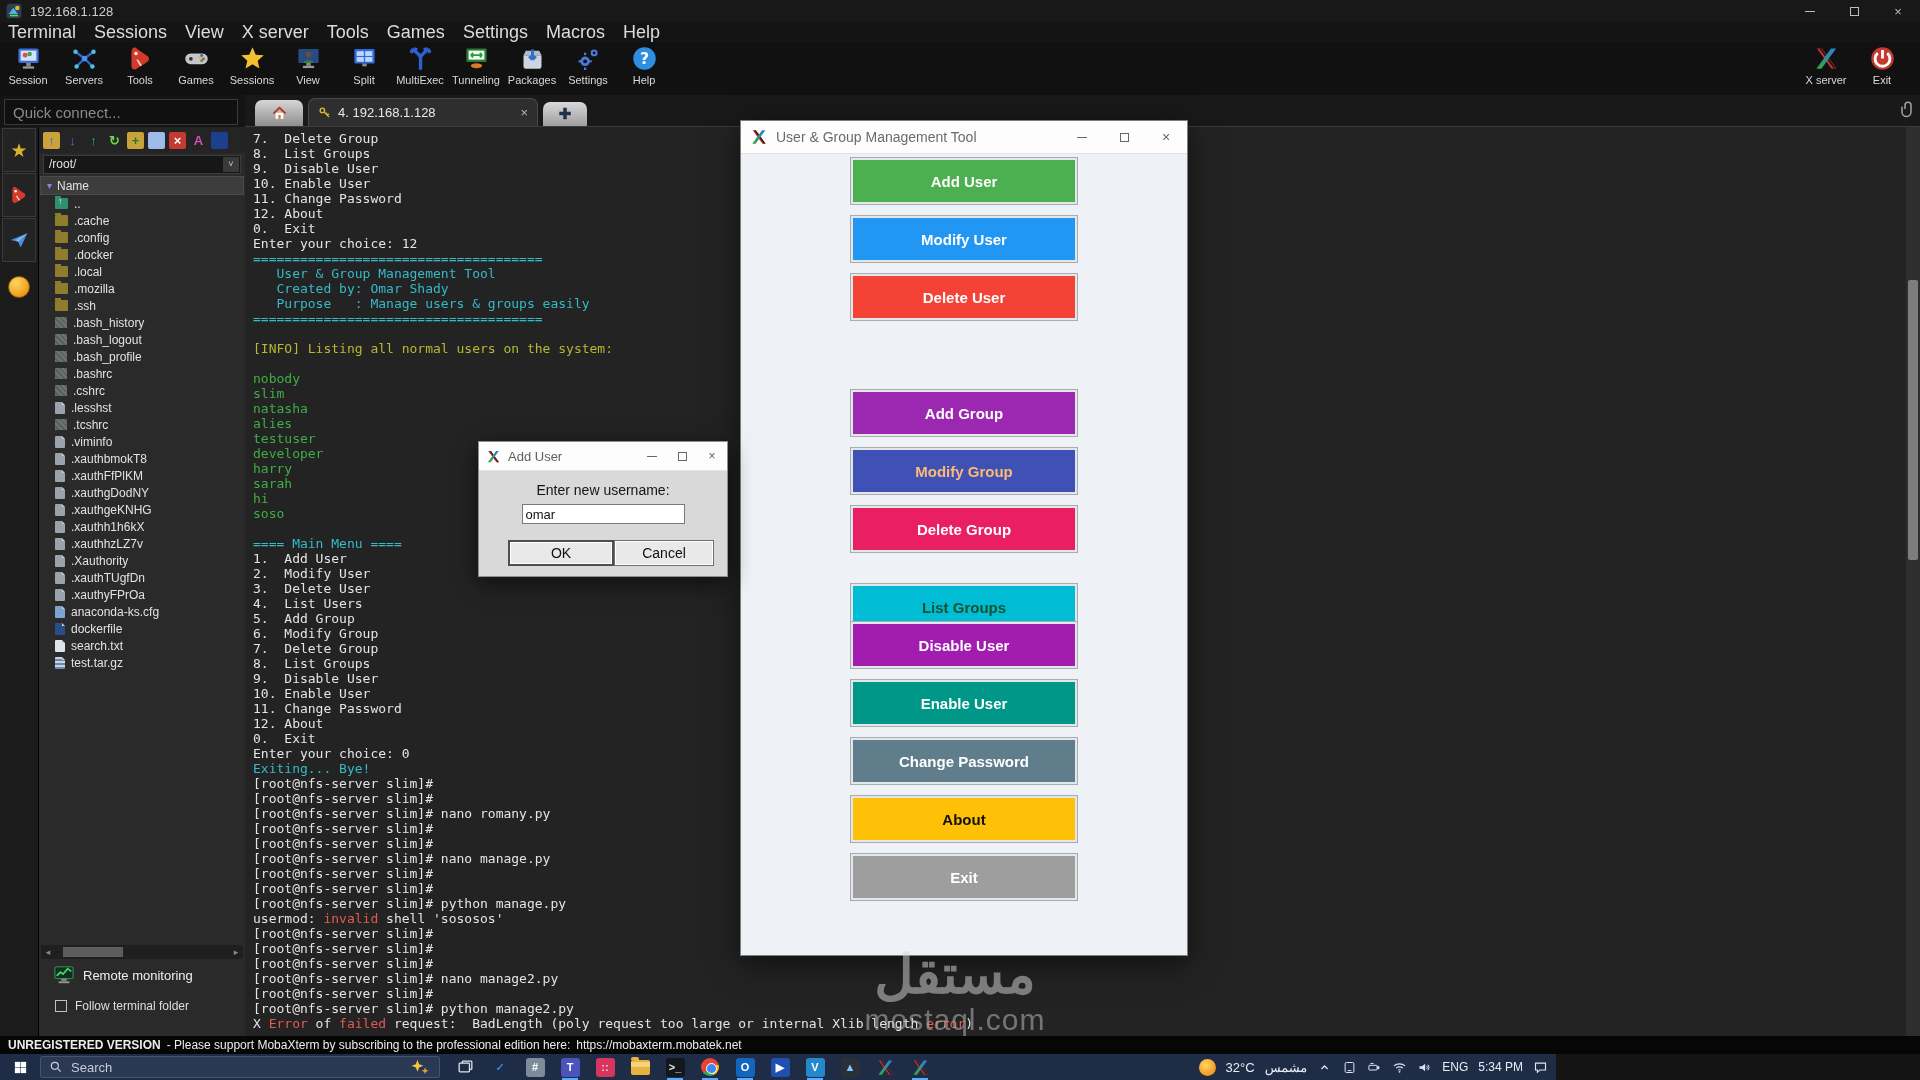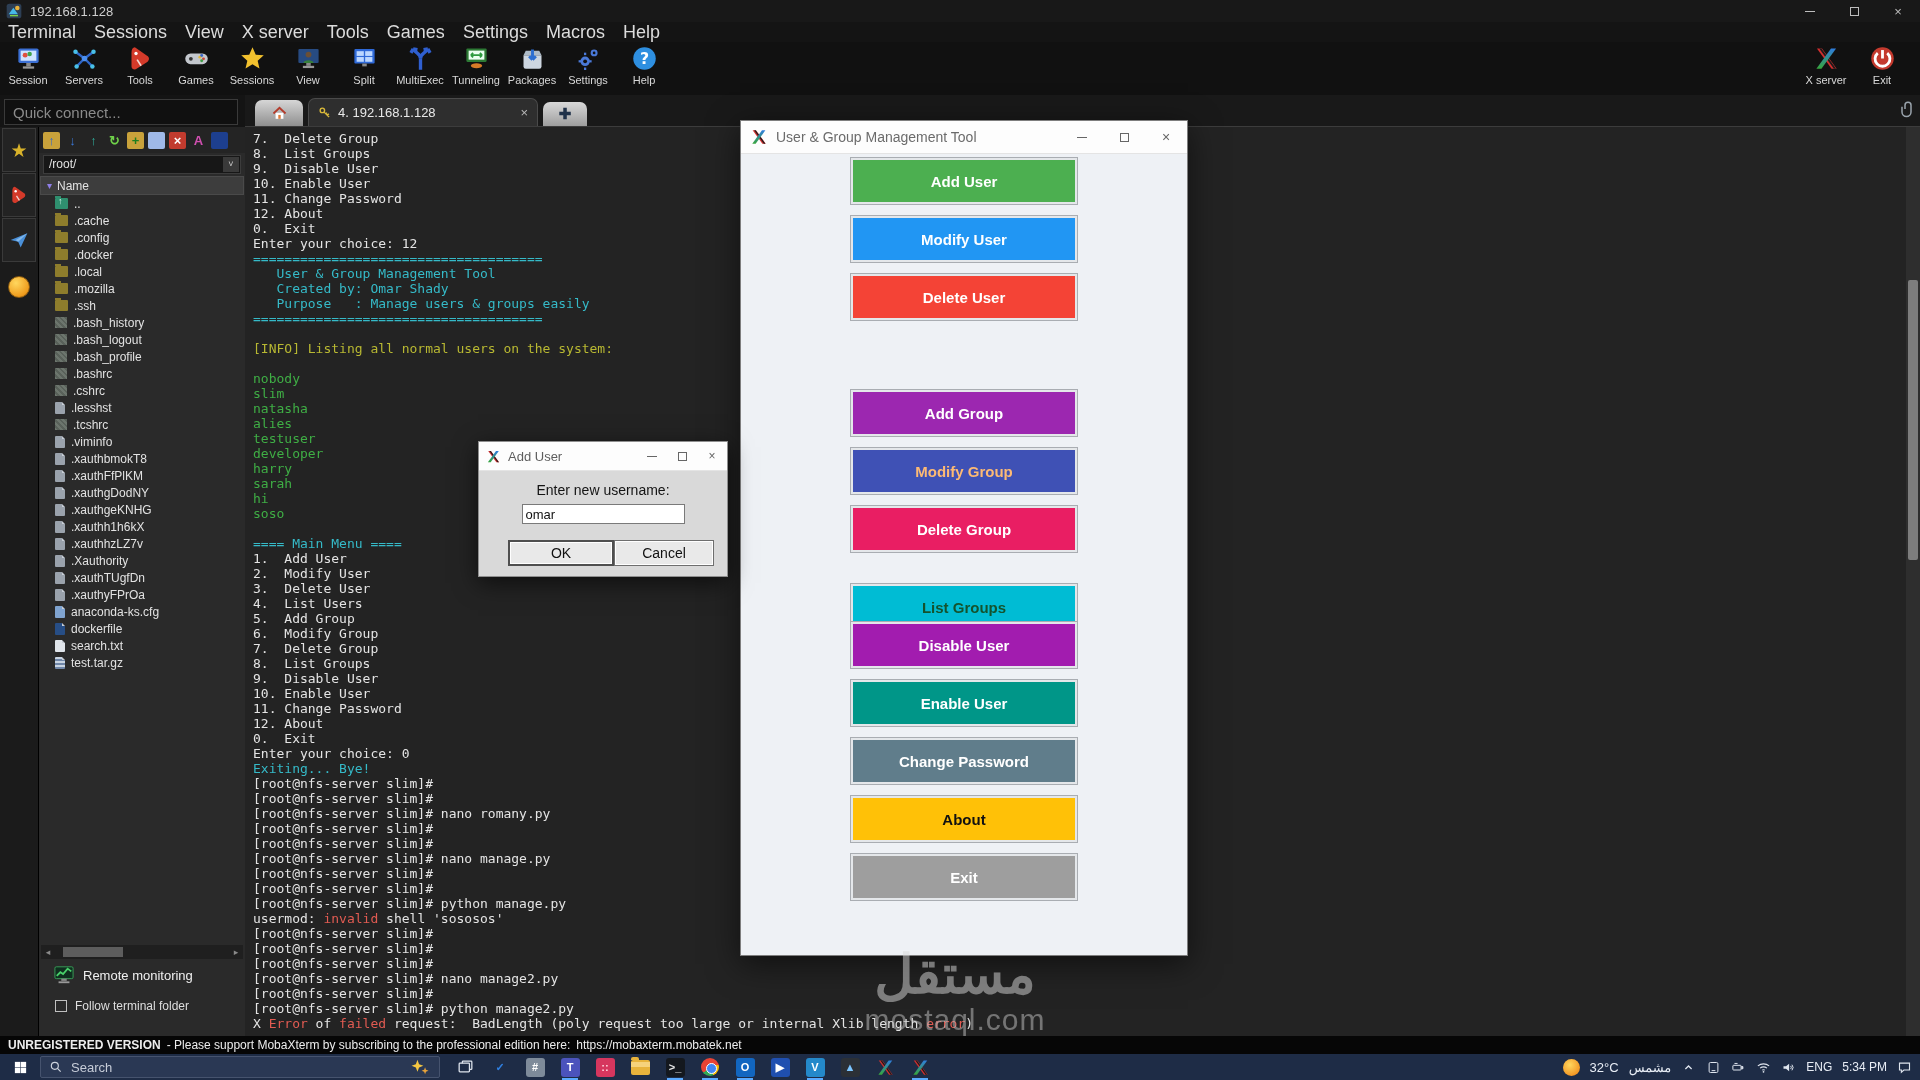--- a/index.html
+++ b/index.html
@@ -116,21 +116,21 @@
     font-size:13px; padding-left:3px; font-family:"Liberation Sans",sans-serif; color:#111; }
   #au-btns { position:absolute; left:12px; right:13px; top:98px; display:flex; justify-content:flex-end;border-radius:8px; }
   .au-btn { height:26px; background:#e9e9e9; color:#111; font-size:14px; display:flex; align-items:center; justify-content:center; }
   #au-ok { width:106px; border:2px solid #4f4f4f; box-shadow:inset 0 0 0 1px #fff; }
   #au-cancel { width:100px; border:1px solid #6e6e6e; box-shadow:inset 0 0 0 1px #fff; }
 
   
   #statusbar { position:absolute; left:0; top:1036px; width:1920px; height:18px; background:#060606; color:#ededed;
     font-size:12px; display:flex; align-items:center; gap:6px; padding-left:8px; }
   #statusbar .sb-bold { font-weight:bold; }
-  #taskbar { position:absolute; left:0; top:1054px; width:1920px; height:26px; background:#1e2c46; display:flex; align-items:center; }
+  #taskbar { position:absolute; left:0; top:1054px; width:1556px; height:26px; background:#1e2c46; display:flex; align-items:center; }
   #tb-start { width:40px; height:26px; display:flex; align-items:center; justify-content:center; }
   #tb-start svg { width:15px; height:15px; }
   #tb-search { width:400px; height:22px; background:#2a3854; border:1px solid #46536e; border-radius:2px;
     display:flex; align-items:center; gap:8px; padding:0 8px; color:#c6ccd8; font-size:13px; }
   #tb-search .mag { width:14px; height:14px; } #tb-search .spark { width:22px; height:18px; margin-left:auto; }
   #tb-apps { display:flex; margin-left:12px; gap:9px; }
   .tb-app { width:26px; height:26px; position:relative; display:flex; align-items:center; justify-content:center; }
   .tb-app .tile { width:19px; height:19px; border-radius:3px; display:flex; align-items:center; justify-content:center;
     font-size:11px; font-weight:bold; }
   .tb-app .ind { position:absolute; bottom:0; left:5px; width:16px; height:2px; background:#5aaaff; }

